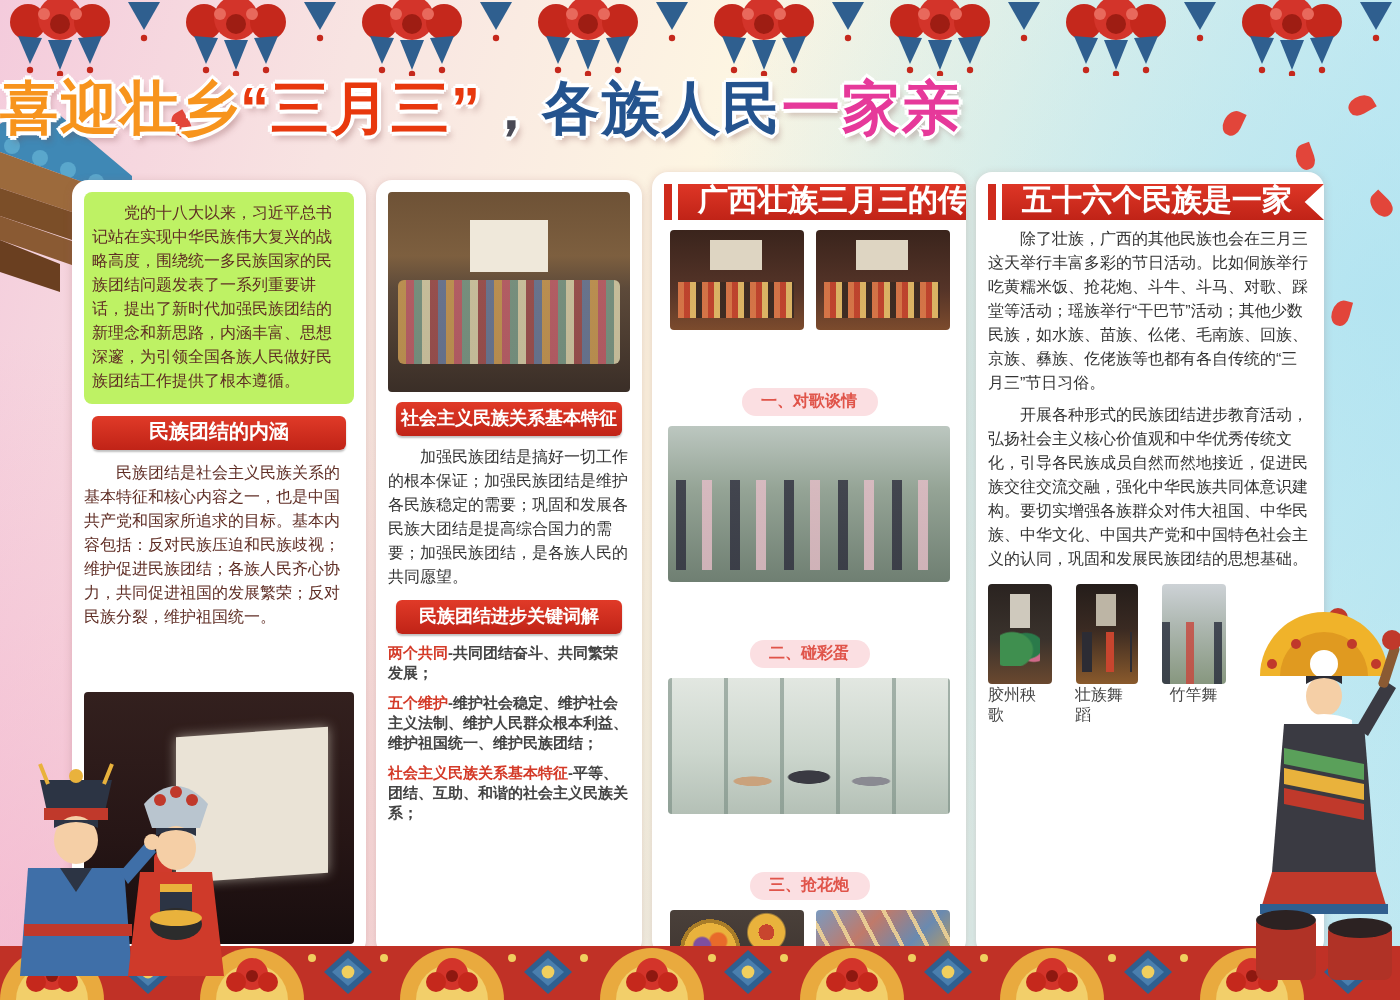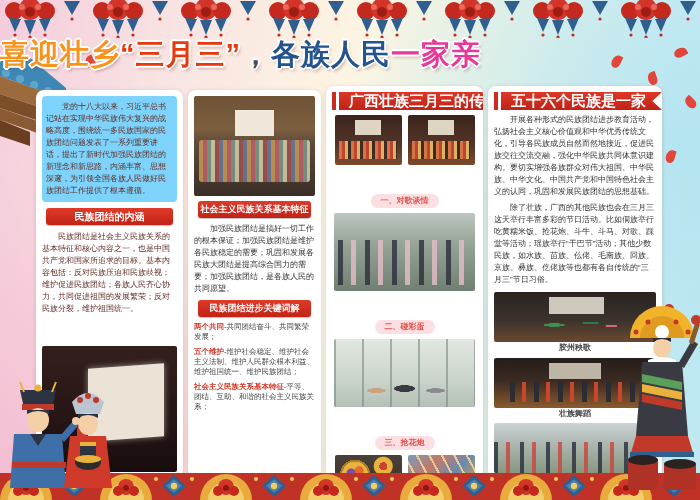--- a/index.html
+++ b/index.html
@@ -19,33 +19,33 @@
     -1px -1px 0 #fff,1px 1px 0 #fff,-1px 1px 0 #fff,1px -1px 0 #fff,2px 3px 3px rgba(120,60,60,.35);}
   .c-or{color:#f7941d}.c-red{color:#e8380d}.c-dark{color:#4a4a55}.c-blue{color:#24538e}.c-mag{color:#e6399a}
   
   .col{position:absolute; background:#fff; border-radius:8px; padding:6px; box-sizing:border-box;
     display:flex; flex-direction:column; overflow:hidden; z-index:3;
     box-shadow:0 1px 4px rgba(150,90,90,.28);}
   .col1{left:36px; top:90px; width:147px; height:388px; gap:5px;}
   .col2{left:188px; top:90px; width:133px; height:388px; gap:4px;}
   .col3{left:326px; top:86px; width:157px; height:392px; gap:5px; align-items:center;}
   .col4{left:488px; top:86px; width:174px; height:392px; gap:4px;}
-  .intro-card{background:#7dd3fc; border-radius:4px; padding:5px 4px; flex:none;}
+  .intro-card{background:#bef264; border-radius:4px; padding:5px 4px; flex:none;}
   .ribbon{background:linear-gradient(180deg,#e03a28,#c02317); color:#fff; font-weight:bold;
     text-align:center; font-size:10px; line-height:17px; height:17px; border-radius:3px;
     width:94%; margin:1px auto; flex:none; box-shadow:0 1px 1px rgba(0,0,0,.25);}
   .ribbon.sm{font-size:9px;}
   .banner-row{display:flex; align-items:center; width:100%; flex:none;}
   .banner-bar{width:4px; height:18px; background:#cf2b1d; margin-right:3px; flex:none;}
   .banner{position:relative; background:linear-gradient(180deg,#de3626,#c02317); color:#fff; font-weight:bold;
     font-size:15px; line-height:18px; height:18px; padding:0 16px 0 10px;
     clip-path:polygon(0 0,100% 0,94% 50%,100% 100%,0 100%); flex:1; white-space:nowrap;}
   .txt{font-size:8px; line-height:1.5; color:#333; text-indent:2em; margin:0;}
   .txt-maroon{color:#5f2d24;}
-  .kw{font-size:7.5px; line-height:1.38; color:#444; margin:0;}
+  .kw{font-size:7.5px; line-height:1.38; color:#444; margin:0;font-weight:bold;}
   .kw b{color:#d43a28;}
   .pill{background:#fbdfe2; color:#e0544a; font-size:8px; line-height:14px; padding:0 10px;
     border-radius:8px; font-weight:bold; flex:none; white-space:nowrap;margin-top:24px;}
   .photo{border-radius:2px; position:relative; overflow:hidden; flex:none;}
   .photo-row{display:flex; gap:6px; justify-content:center; width:100%; flex:none;}
   .caption-row{display:flex; gap:10px; justify-content:center; width:100%; flex:none;}
   
   .ph-lecture{width:100%; height:126px; background:linear-gradient(180deg,#33201e 0%,#271616 55%,#180d0e 100%); margin-top:auto;}
   .ph-lecture::after{content:""; position:absolute; right:10%; top:16%; width:56%; height:58%;
     background:#eae3d6; transform:skewY(-4deg); box-shadow:0 0 6px rgba(255,255,240,.5);}
@@ -99,21 +99,21 @@
     background:repeating-linear-gradient(90deg,#c06a9a 0 4px,#8a4a6a 4px 7px,#e0b060 7px 10px,#4a3a30 10px 14px); opacity:.9;}
   .ph-zhuang{background:linear-gradient(180deg,#241d1a 0%,#3a2a22 45%,#8a5a2c 100%);}
   .ph-zhuang::before{content:""; position:absolute; left:34%; top:10%; width:32%; height:32%; background:#bdb5a5;}
   .ph-zhuang::after{content:""; position:absolute; left:10%; bottom:12%; width:80%; height:40%;
     background:repeating-linear-gradient(90deg,#2c2c34 0 5px,transparent 5px 12px,#c8452e 12px 16px,transparent 16px 24px);}
   .ph-bamboo{background:linear-gradient(180deg,#cdd2d6 0%,#adb7b0 42%,#87977f 100%);}
   .ph-bamboo::after{content:""; position:absolute; left:0; bottom:0; width:100%; height:62%;
     background:repeating-linear-gradient(90deg,rgba(40,45,60,.8) 0 4px,transparent 4px 12px,rgba(200,70,60,.8) 12px 16px,transparent 16px 26px);}
   .dance-cell{display:flex; flex-direction:column; align-items:center; gap:1px;}
   .dance-cap{font-size:8px; color:#444; line-height:1.2;}
-  .grid2{display:grid; grid-template-columns:1fr; gap:5px 12px; width:100%; margin-top:2px;font-weight:bold;}
+  .grid2{display:grid; grid-template-columns:1fr 1fr 1fr 1fr; gap:5px 12px; width:100%; margin-top:2px;}
   .petal{position:absolute; width:9px; height:13px; background:#e2453a;
     border-radius:70% 0 55% 55%; z-index:5;}
 </style>
 </head>
 <body>
 
 <div class="poster">
 
   <svg class="deco" style="left:0;top:0;z-index:4" width="700" height="38" viewBox="0 0 700 38">
     <defs>
@@ -232,22 +232,22 @@
       <div class="photo ph-rice"></div>
       <div class="photo ph-poles"></div>
     </div>
   </div>
 
   <div class="col col4">
     <div class="banner-row">
       <div class="banner-bar"></div>
       <div class="banner">五十六个民族是一家</div>
     </div>
+    <p class="txt">除了壮族，广西的其他民族也会在三月三这天举行丰富多彩的节日活动。比如侗族举行吃黄糯米饭、抢花炮、斗牛、斗马、对歌、踩堂等活动；瑶族举行“干巴节”活动；其他少数民族，如水族、苗族、仫佬、毛南族、回族、京族、彝族、仡佬族等也都有各自传统的“三月三”节日习俗。</p>
     <p class="txt">开展各种形式的民族团结进步教育活动，弘扬社会主义核心价值观和中华优秀传统文化，引导各民族成员自然而然地接近，促进民族交往交流交融，强化中华民族共同体意识建构。要切实增强各族群众对伟大祖国、中华民族、中华文化、中国共产党和中国特色社会主义的认同，巩固和发展民族团结的思想基础。</p>
-    <p class="txt">除了壮族，广西的其他民族也会在三月三这天举行丰富多彩的节日活动。比如侗族举行吃黄糯米饭、抢花炮、斗牛、斗马、对歌、踩堂等活动；瑶族举行“干巴节”活动；其他少数民族，如水族、苗族、仫佬、毛南族、回族、京族、彝族、仡佬族等也都有各自传统的“三月三”节日习俗。</p>
     <div class="grid2">
       <div class="dance-cell">
         <div class="photo ph-dance ph-fan"></div>
         <div class="dance-cap">胶州秧歌</div>
       </div>
       <div class="dance-cell">
         <div class="photo ph-dance ph-zhuang"></div>
         <div class="dance-cap">壮族舞蹈</div>
       </div>
       <div class="dance-cell">

